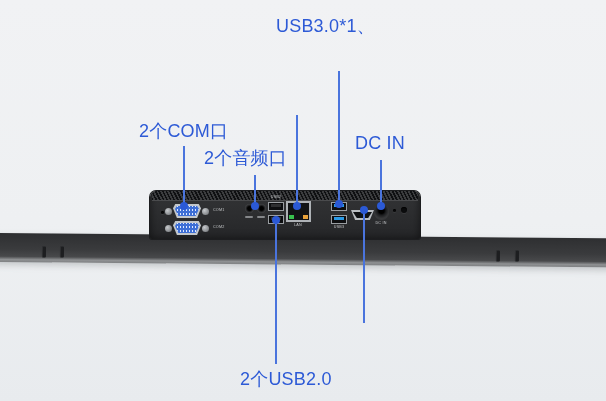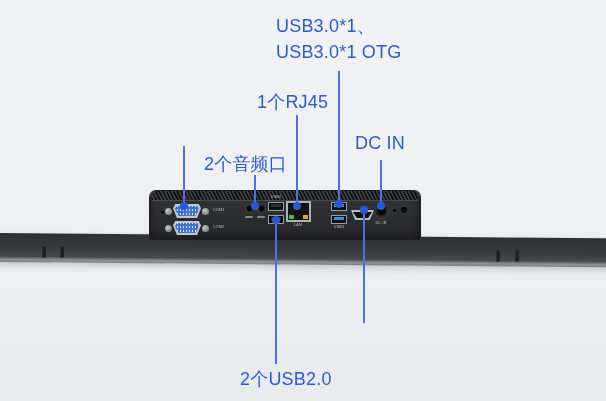--- a/index.html
+++ b/index.html
@@ -164,20 +164,19 @@
   <span class="dot" style="left:335px; top:200px"></span>
   <span class="dot" style="left:293px; top:202px"></span>
   <span class="dot" style="left:180px; top:202px"></span>
   <span class="dot" style="left:251px; top:202px"></span>
   <span class="dot" style="left:377px; top:202px"></span>
   <span class="dot" style="left:360px; top:206px"></span>
   <span class="dot" style="left:272px; top:216px"></span>
 
   <div class="callout" style="left:276px; top:13px">
     <div>USB3.0*1、</div>
-    <div>USB3.0*1 OTG</div>
   </div>
-  <div class="callout" style="left:257px; top:89px">1个RJ45</div>
-  <div class="callout" style="left:204px; top:151px">2个音频口</div>
+  <div class="callout" style="left:139px; top:118px">2个COM口</div>
+  <div class="callout" style="left:204px; top:145px">2个音频口</div>
   <div class="callout" style="left:355px; top:130px">DC IN</div>
   <div class="callout" style="left:240px; top:366px">2个USB2.0</div>
 
 </div>
 
 </body></html>

